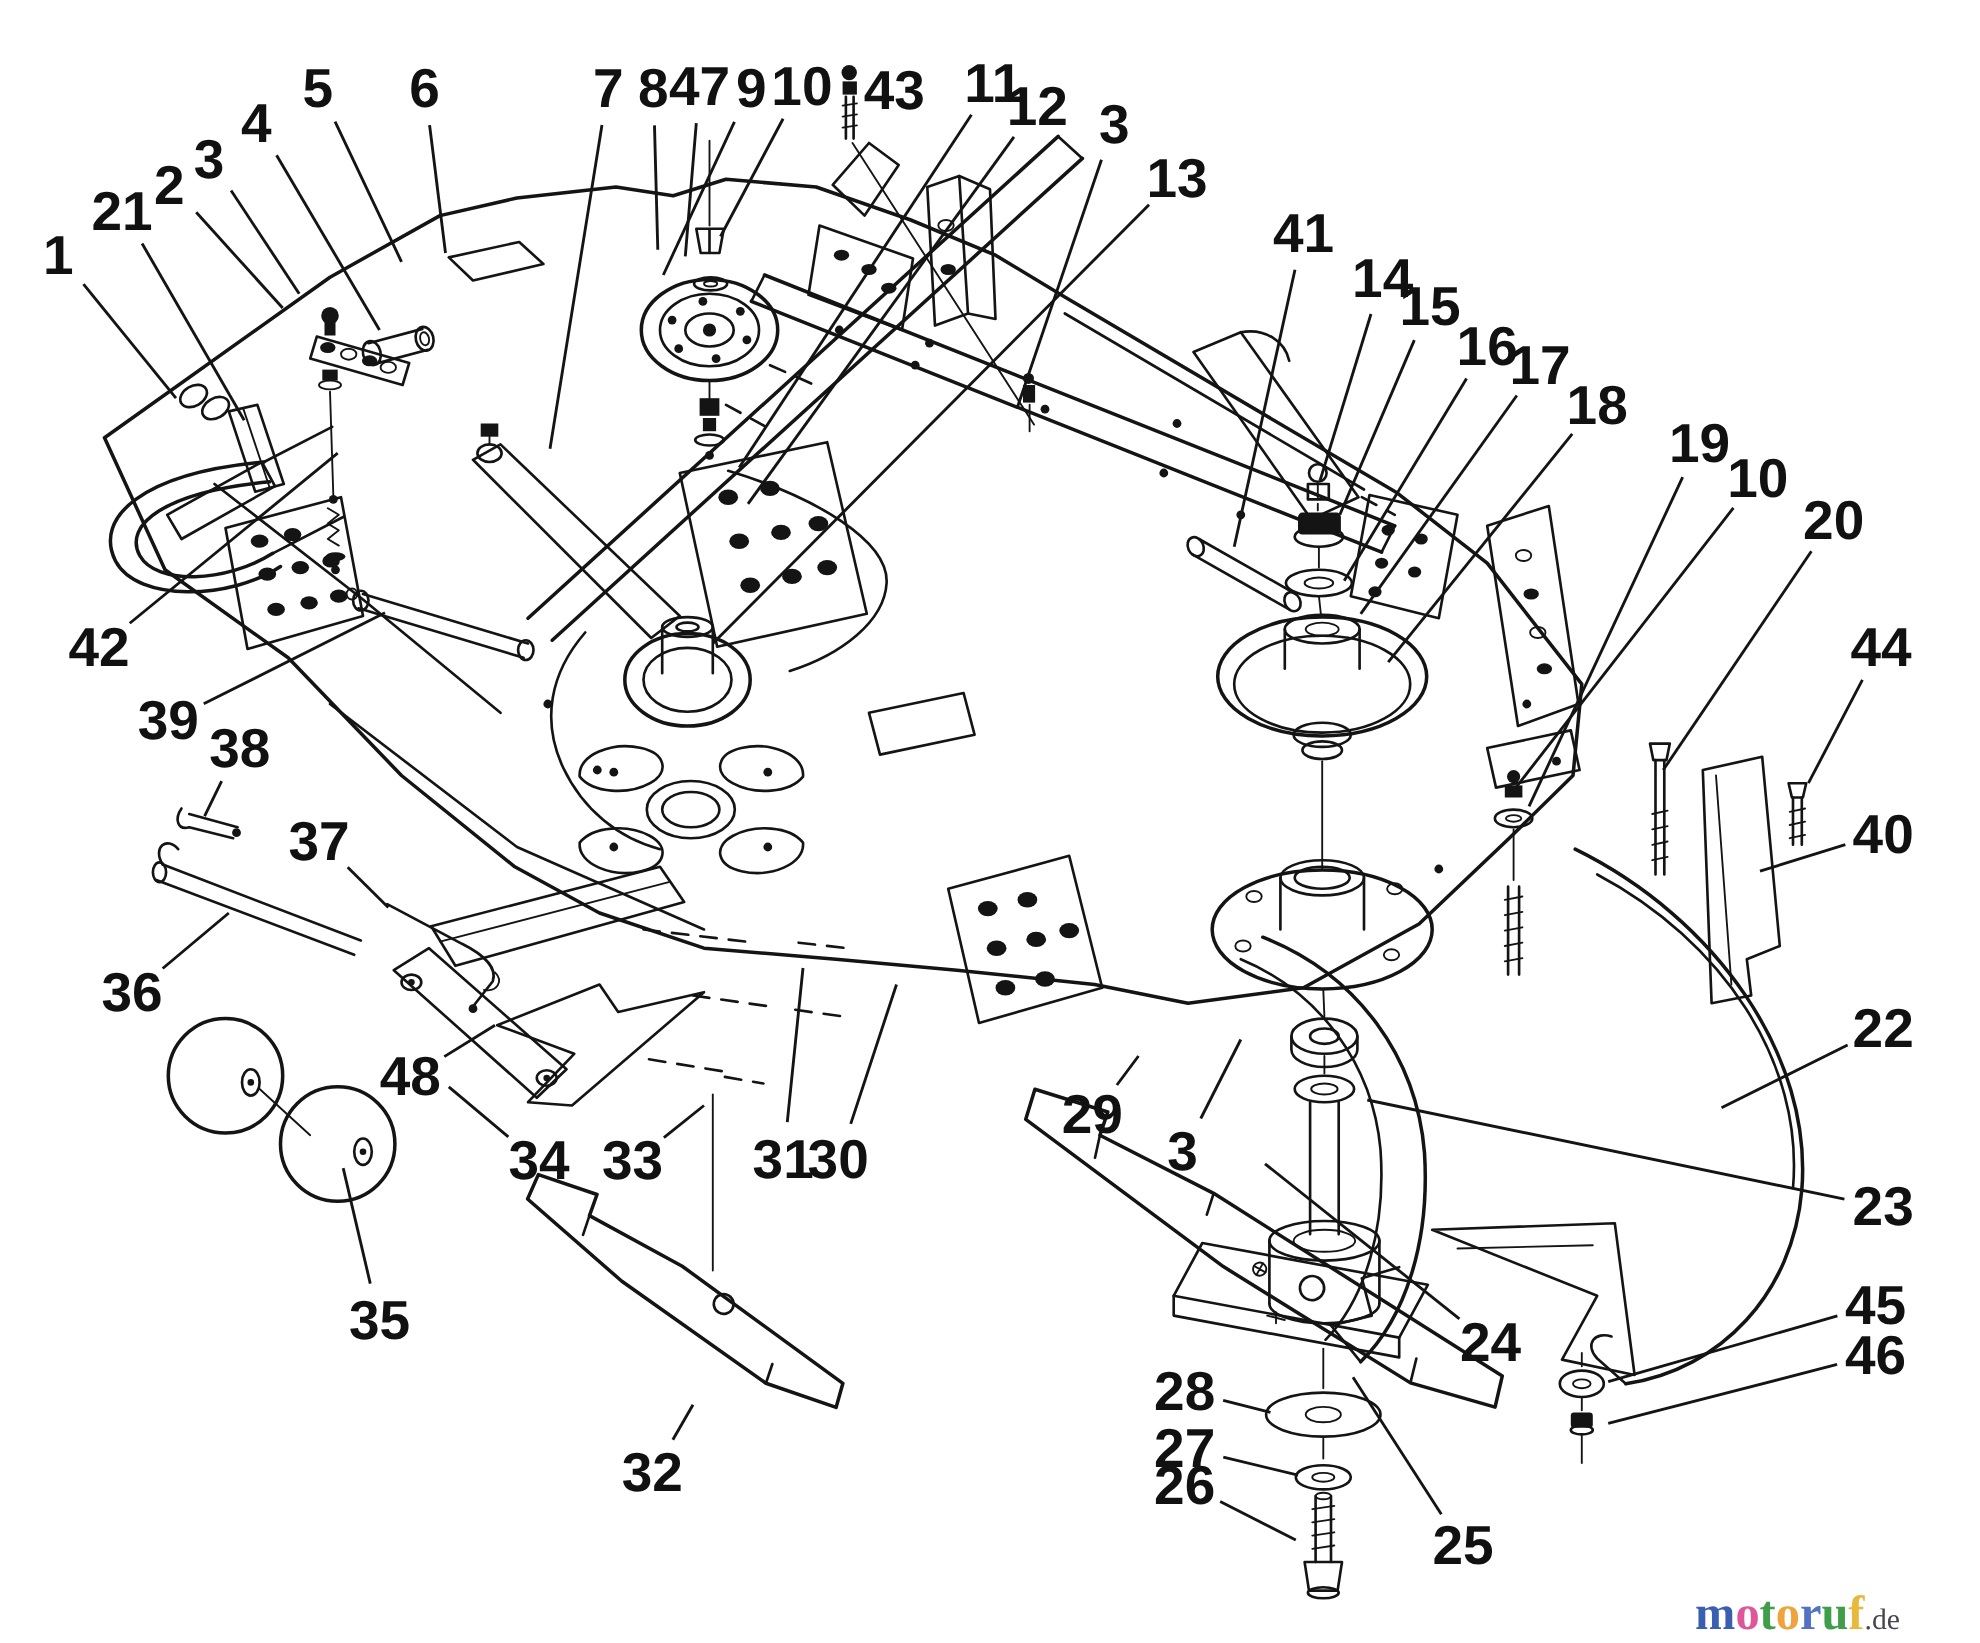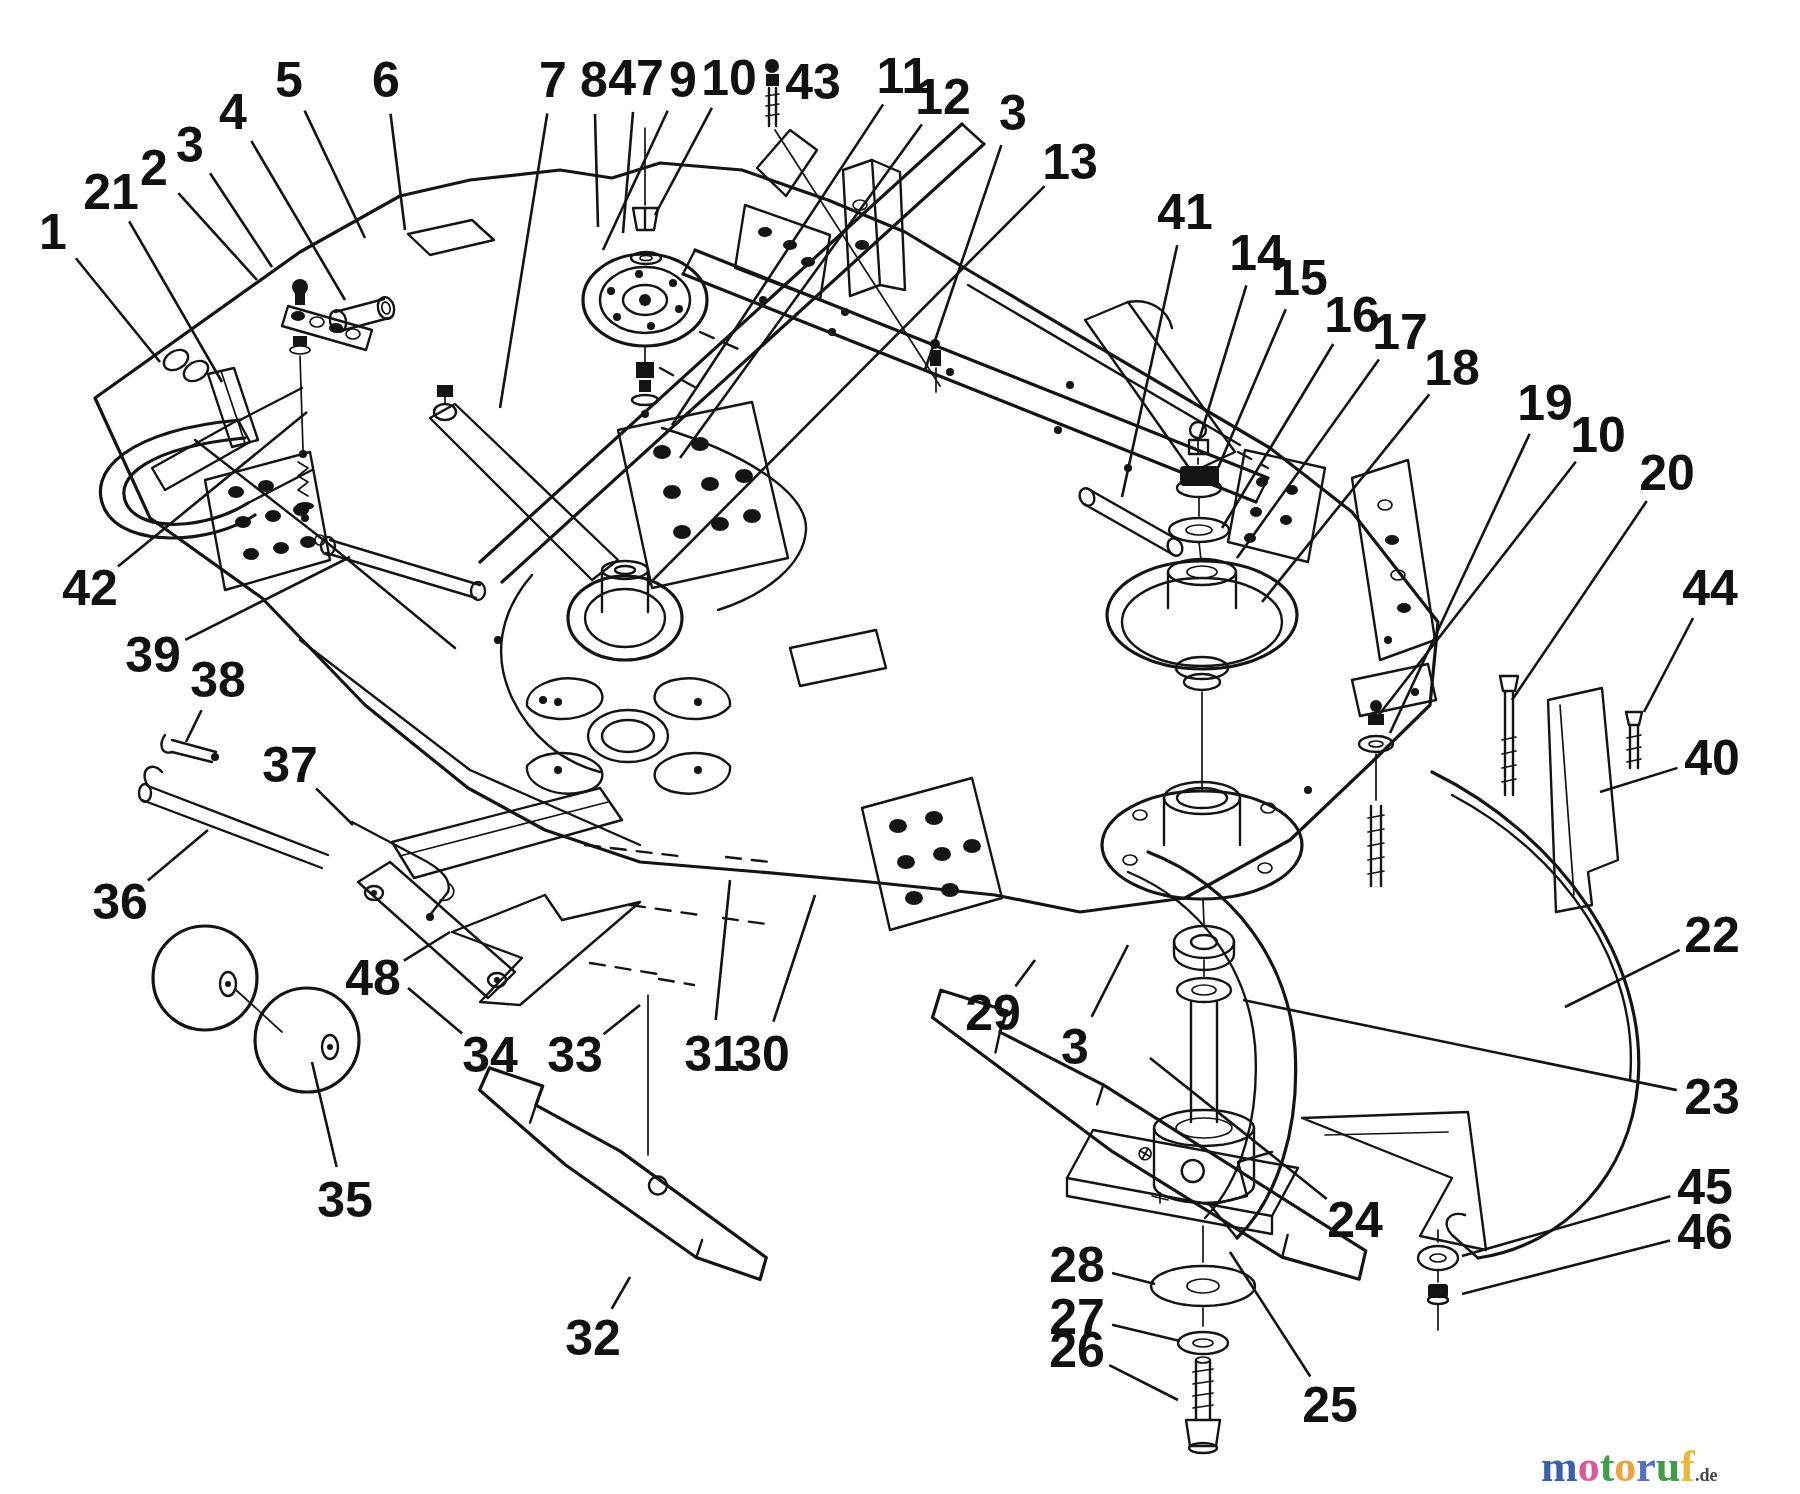--- a/index.html
+++ b/index.html
@@ -8,21 +8,21 @@
   svg{position:absolute;inset:0;}
   .art{stroke:#141414;fill:none;stroke-linecap:round;stroke-linejoin:round;}
   .w3{stroke-width:3.2;} .w2{stroke-width:2.4;} .w1{stroke-width:1.7;}
   .fill{fill:#141414;stroke:none;}
   .dash{stroke-dasharray:15 11;}
   .callout-text{font-family:"Liberation Sans",sans-serif;font-size:50px;font-weight:600;
                 fill:#111;text-anchor:middle;}
   .watermark{position:absolute;left:1541px;top:1441px;width:250px;height:50px;
              font-family:"Liberation Serif",serif;font-weight:700;font-size:44px;
              letter-spacing:0px;white-space:nowrap;}
-  .watermark .wm-suffix{font-size:18px;font-weight:700;}
+  .watermark .wm-suffix{font-size:27px;font-weight:400;}
 </style>
 </head>
 <body>
 
 <div class="stage">
 <svg viewBox="0 0 1800 1494" width="1800" height="1494">
   <defs>
     <path id="lobe" d="M -48,6 C -50,-14 -18,-26 8,-20 C 30,-15 34,2 16,12 C -4,23 -36,21 -48,6 Z"></path>
   </defs>
 

